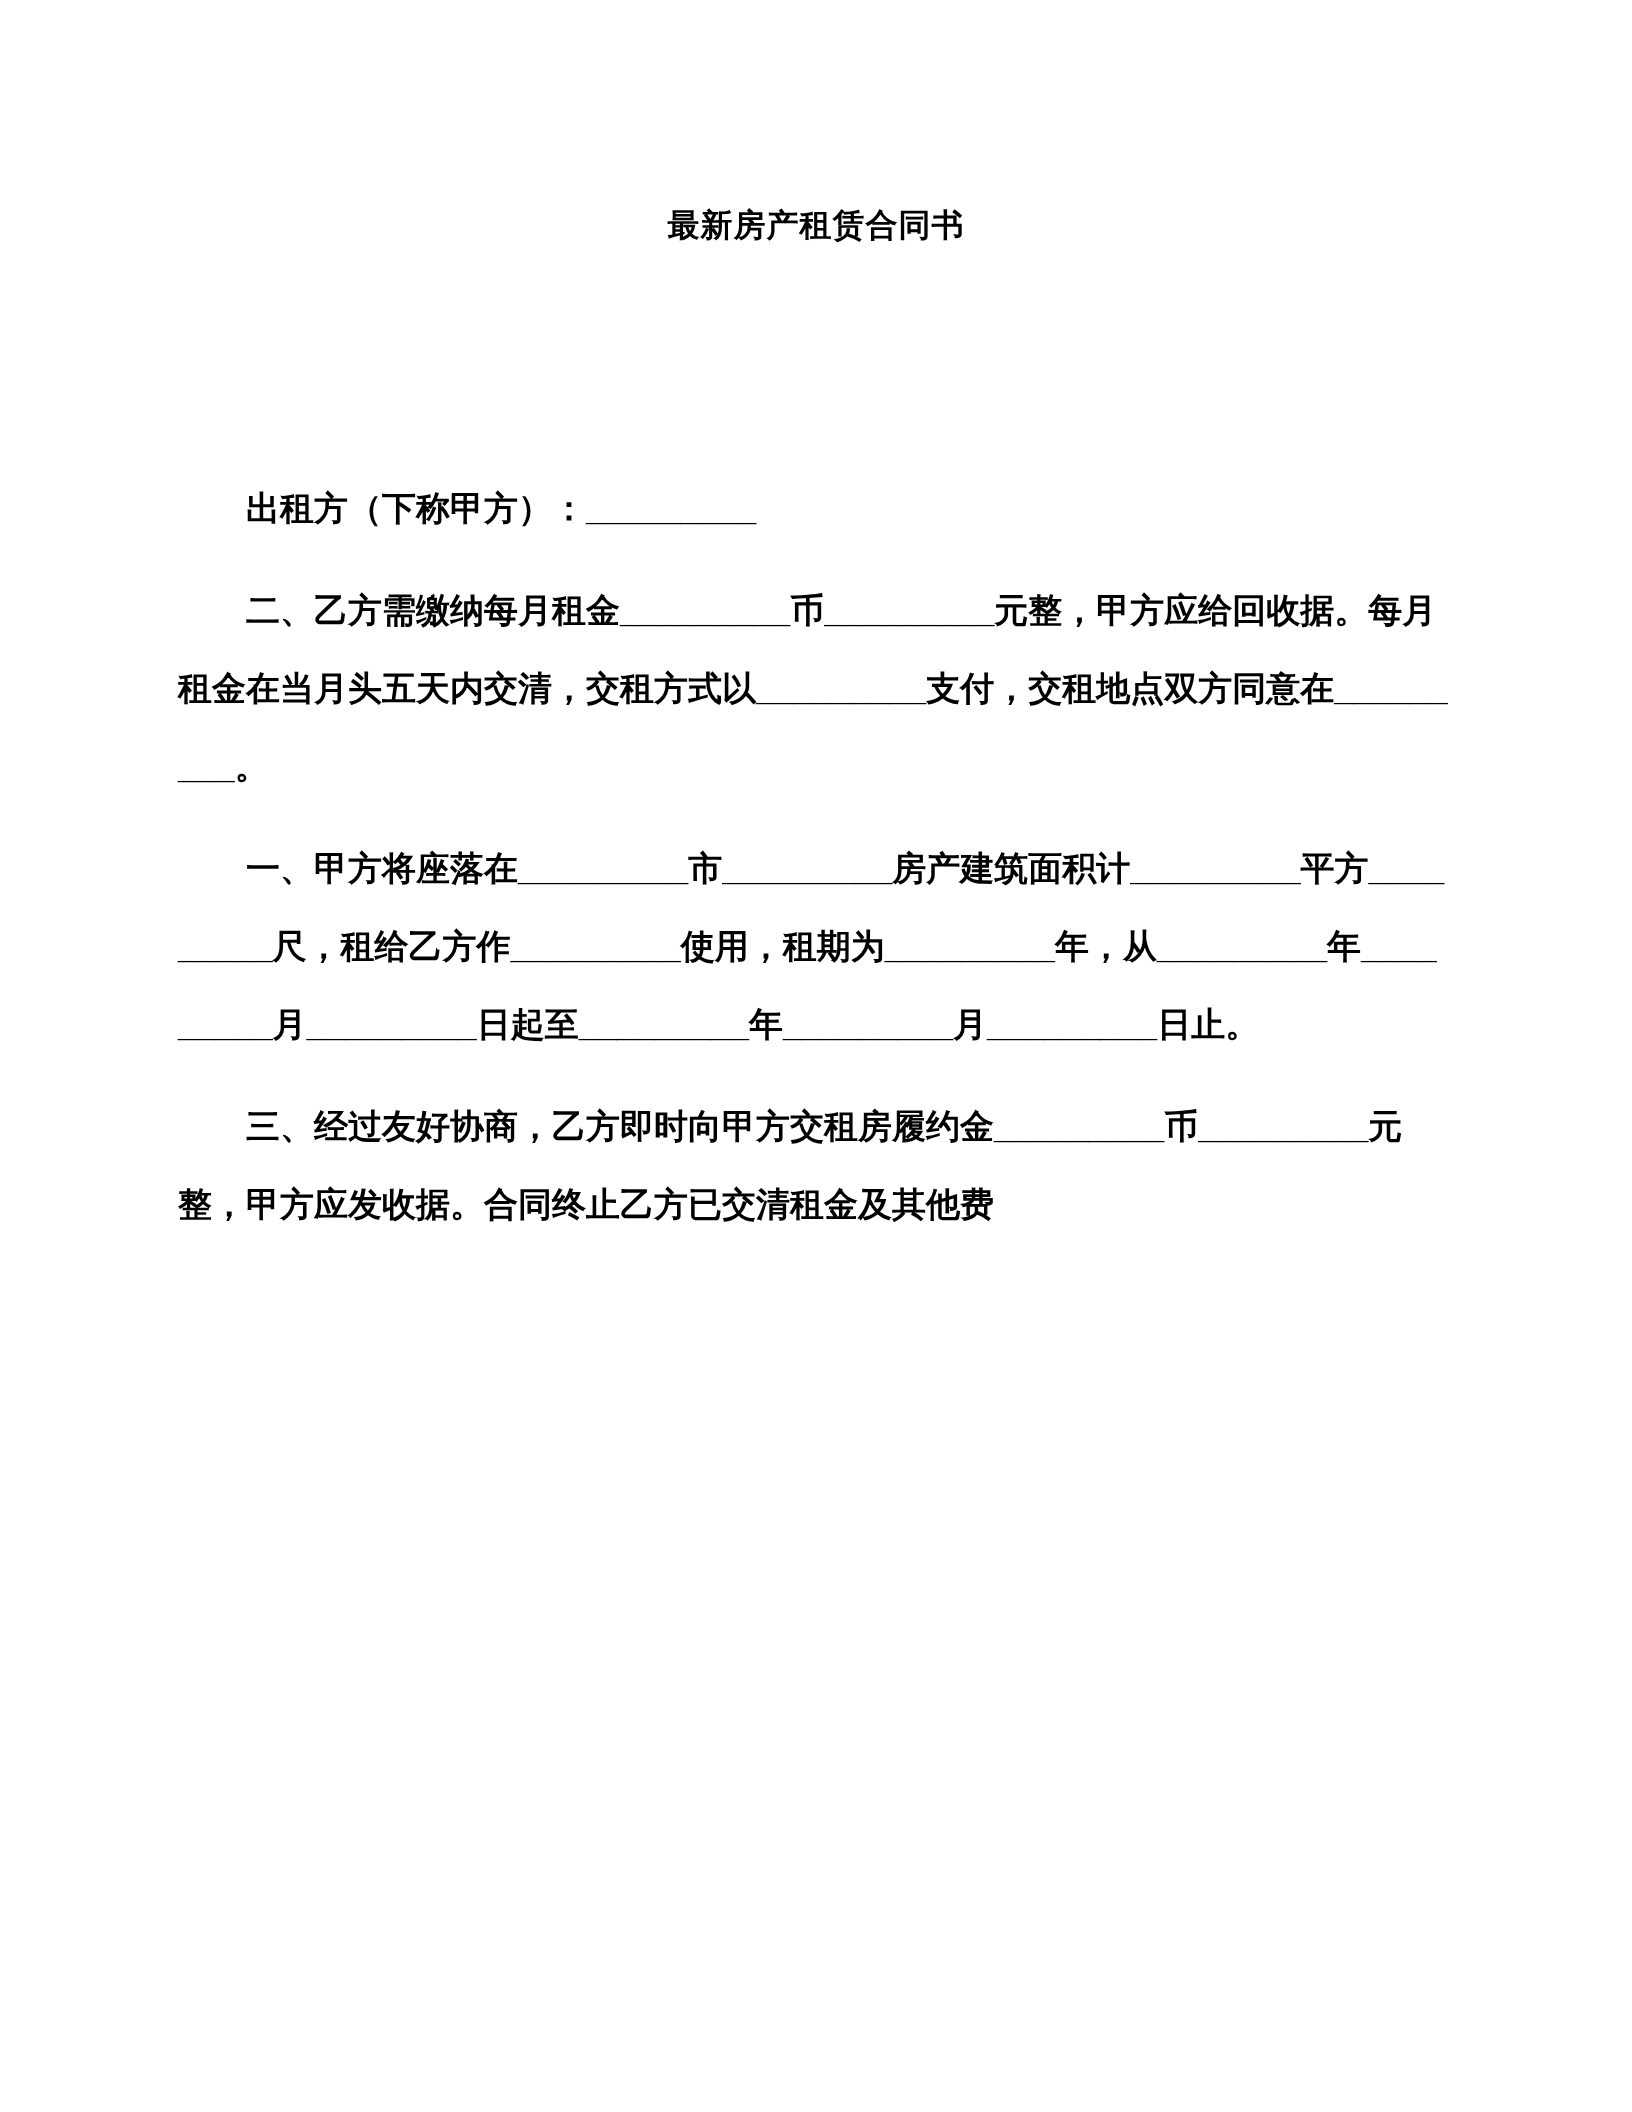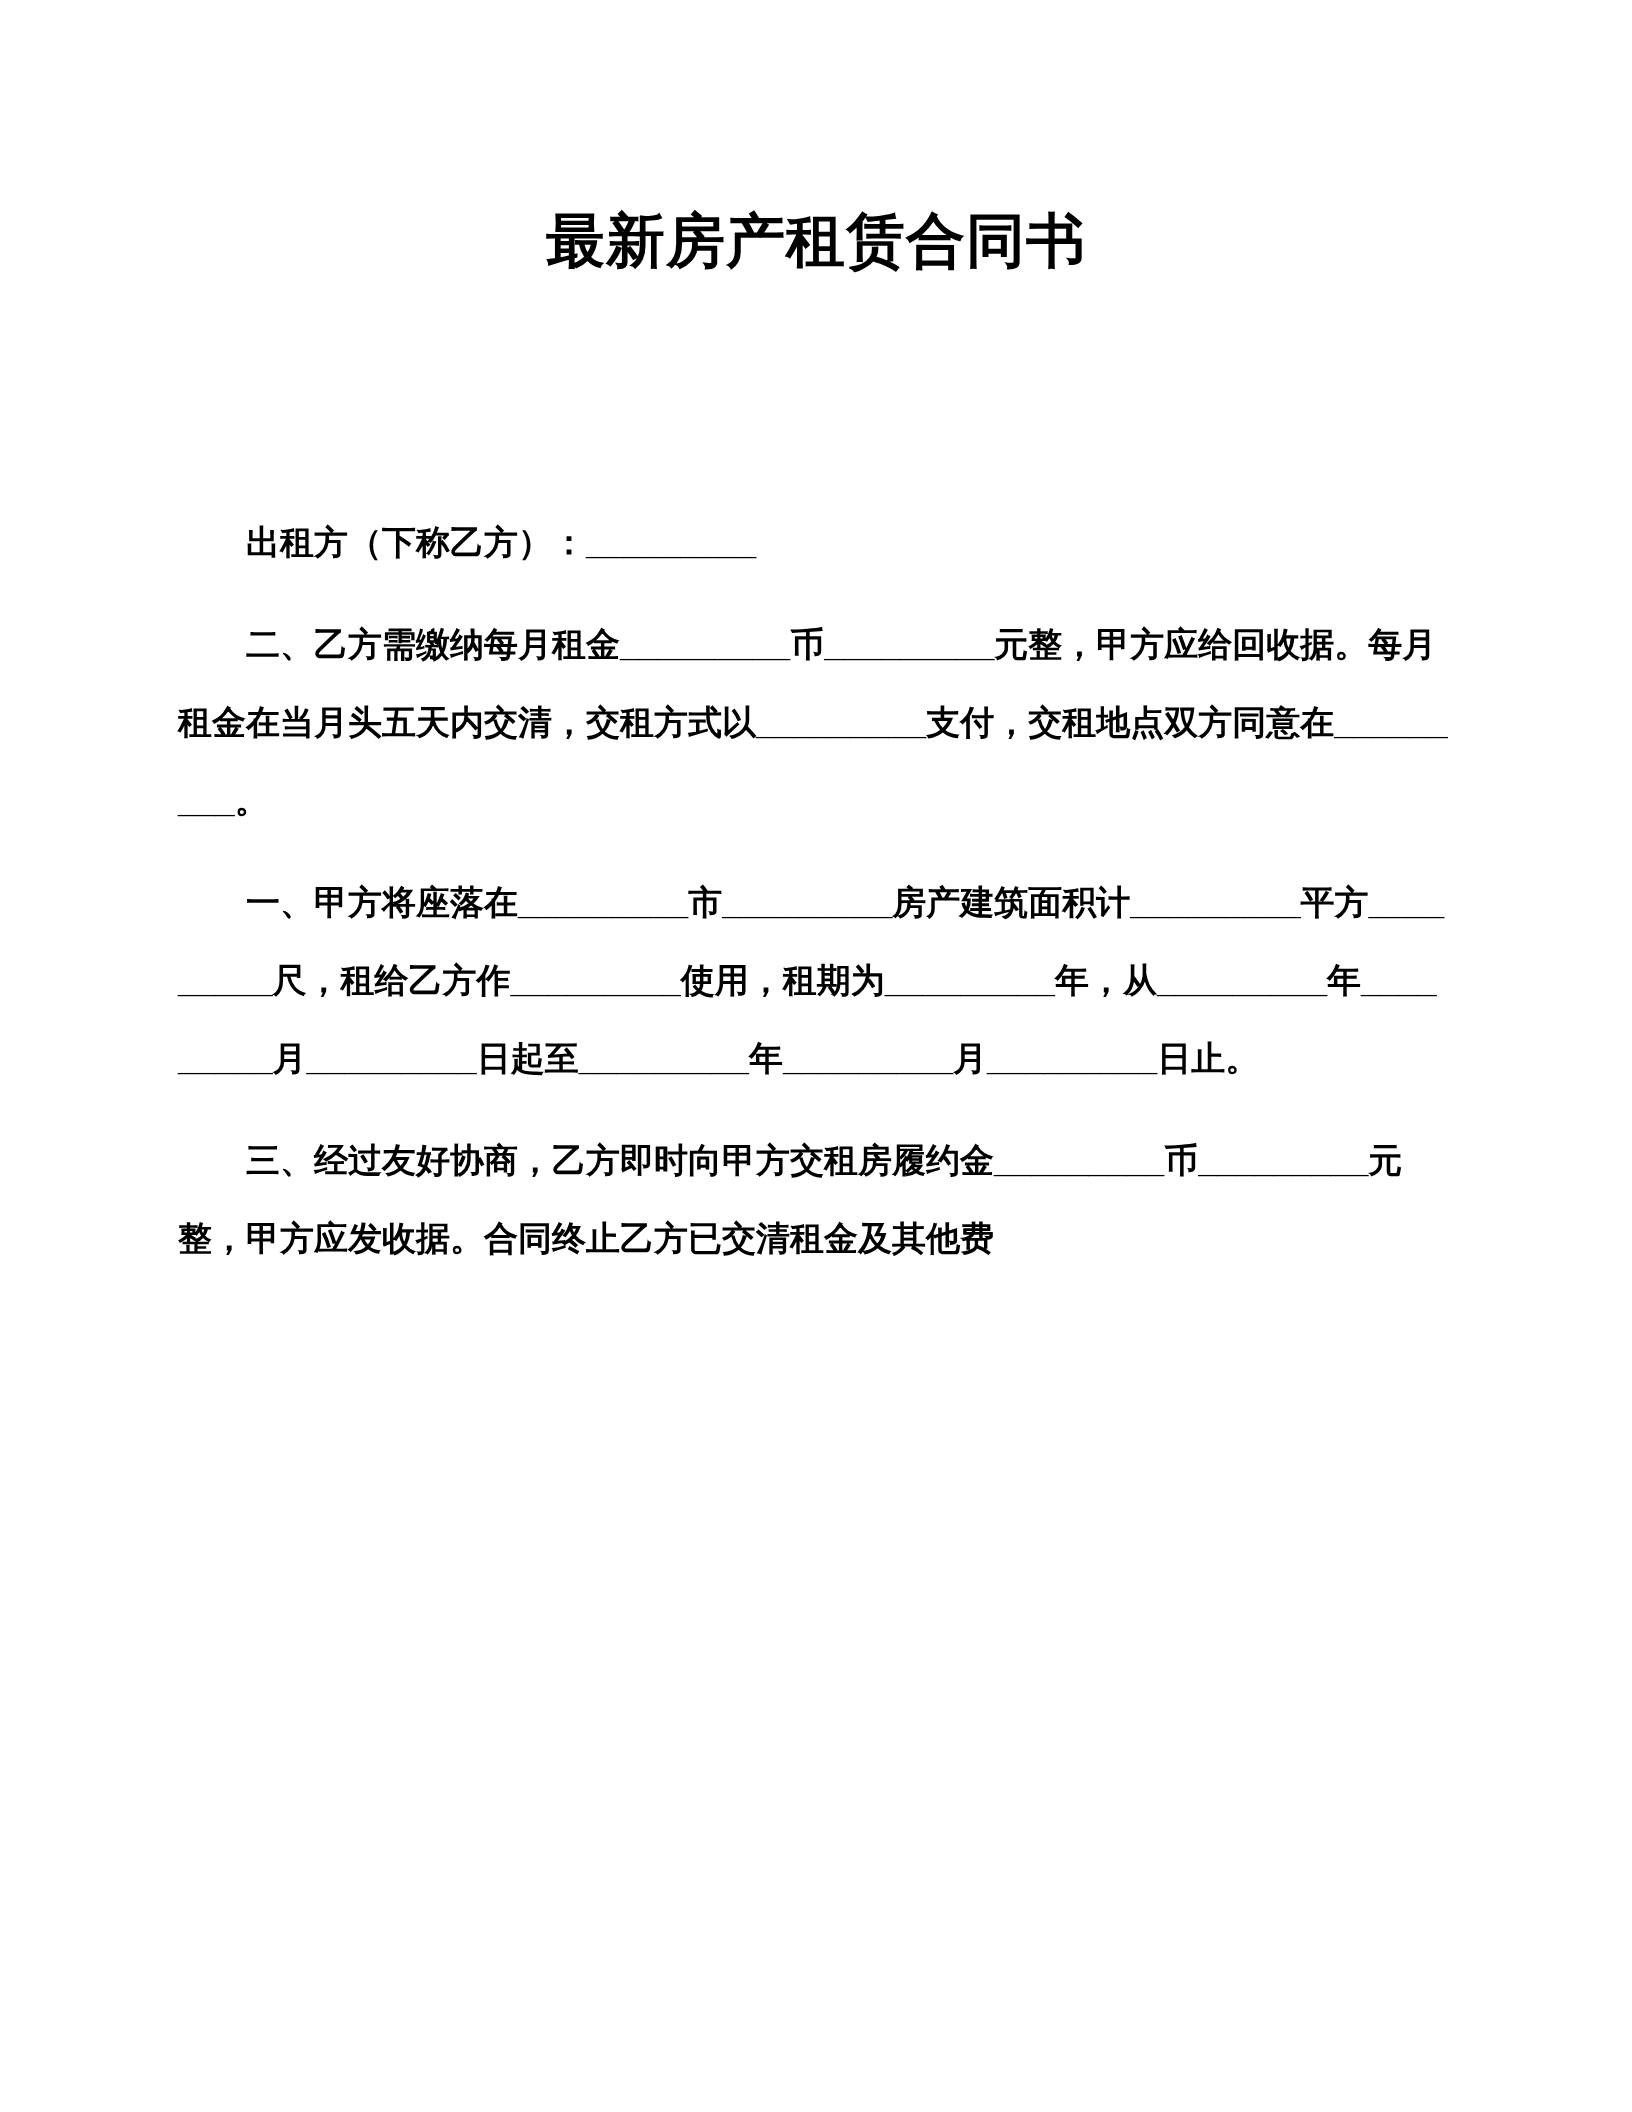--- a/index.html
+++ b/index.html
@@ -16,21 +16,21 @@
     box-sizing: border-box;
     padding: 205px 178px 0 178px;
     overflow: hidden;
     font-family: "Liberation Sans", "DejaVu Sans", sans-serif;
     font-weight: 700;
     color: #000000;
   }
   .doc-title {
     margin: 0;
     text-align: center;
-    font-size: 59px;
+    font-size: 32px;
     line-height: 1.25;
     font-weight: 700;
     letter-spacing: 1px;
   }
   .doc-body {
     margin-top: 224px;
     font-size: 34px;
     line-height: 78px;
     text-align: left;
   }
@@ -41,18 +41,18 @@
     overflow-wrap: anywhere;
   }
 </style>
 </head>
 <body>
 
 <div class="page">
   <h1 class="doc-title">最新房产租赁合同书</h1>
 
   <div class="doc-body">
-    <p class="para">出租方（下称乙方）：_________</p>
+    <p class="para">出租方（下称甲方）：_________</p>
     <p class="para">二、乙方需缴纳每月租金_________币_________元整，甲方应给回收据。每月租金在当月头五天内交清，交租方式以_________支付，交租地点双方同意在_________。</p>
     <p class="para">一、甲方将座落在_________市_________房产建筑面积计_________平方_________尺，租给乙方作_________使用，租期为_________年，从_________年_________月_________日起至_________年_________月_________日止。</p>
     <p class="para">三、经过友好协商，乙方即时向甲方交租房履约金_________币_________元整，甲方应发收据。合同终止乙方已交清租金及其他费</p>
   </div>
 </div>
 
 </body></html>

